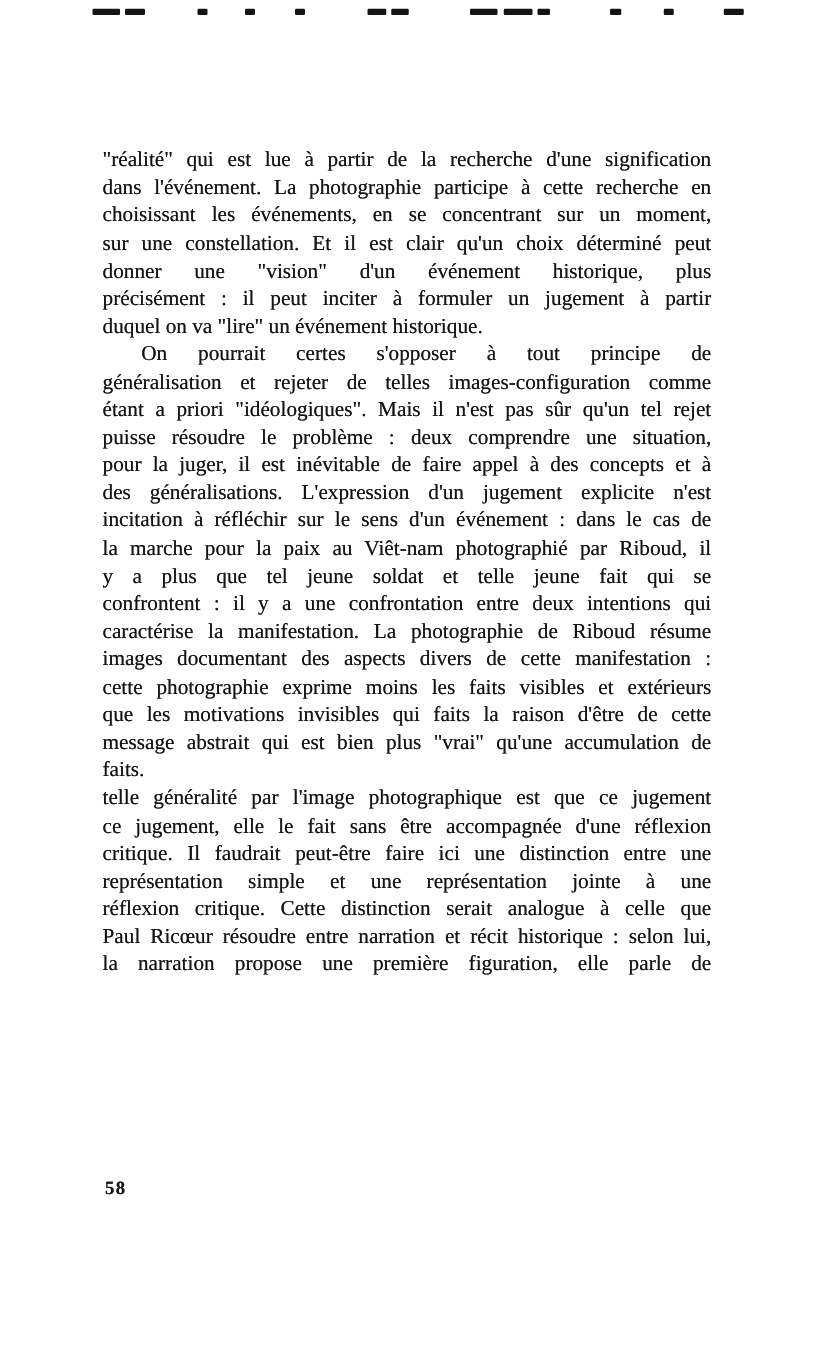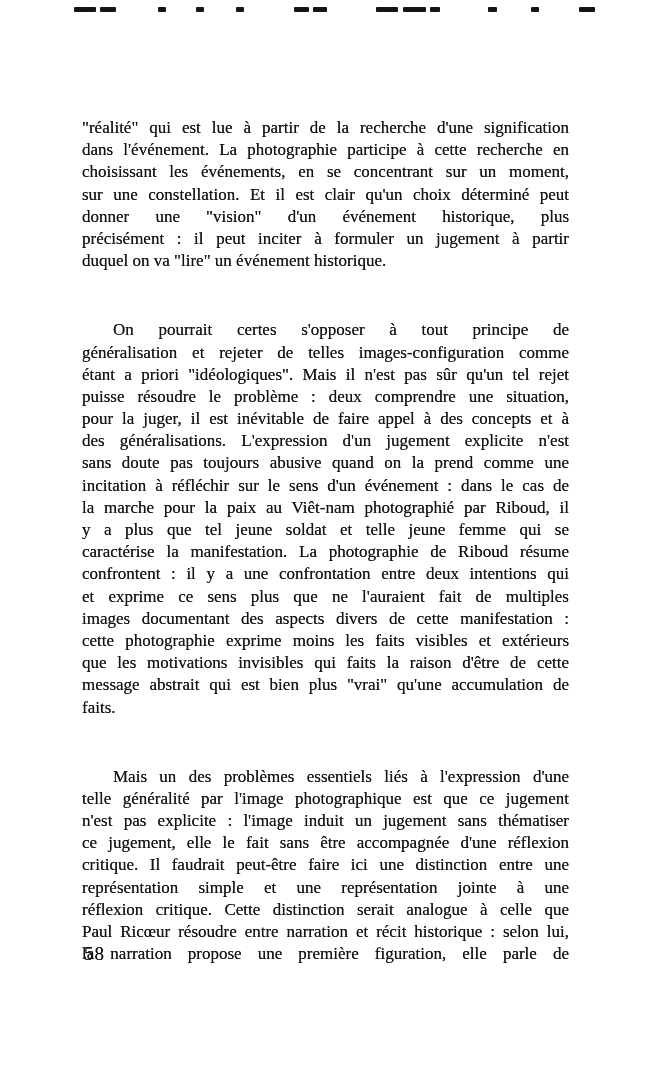--- a/index.html
+++ b/index.html
@@ -37,29 +37,30 @@
     text-shadow: 0 0 0.5px rgba(10,10,10,0.75);
   }
   .paragraph { margin: 0; }
   .text-line {
     height: 22.2px;
     text-align: justify;
     text-align-last: justify;
     white-space: normal;
     overflow: hidden;
   }
-  .text-line.indent { padding-left: 31px; margin-top: 47px; }
+  .text-line.indent { padding-left: 31px; }
   .text-line.final  { text-align-last: left; }
   .page-number {
     position: absolute;
     left: 84px;
     top: 943px;
-    font-size: 19px;
+    font-size: 15px;
     letter-spacing: 1px;
     text-shadow: 0 0 0.5px rgba(10,10,10,0.75);
+    font-weight: bold;
   }
 </style>
 </head>
 <body style="background: rgb(255, 255, 255); color: rgb(20, 20, 20);">
 
 <div class="scan-marks">
     <div class="scan-mark" style="left: 74px; width: 22px;"></div>
     <div class="scan-mark" style="left: 100px; width: 16px;"></div>
     <div class="scan-mark" style="left: 158px; width: 8px;"></div>
     <div class="scan-mark" style="left: 196px; width: 8px;"></div>
@@ -84,37 +85,33 @@
       <div class="text-line">précisément : il peut inciter à formuler un jugement à partir</div>
       <div class="text-line final">duquel on va "lire" un événement historique.</div>
     </div>
     <div class="paragraph">
       <div class="text-line indent">On pourrait certes s'opposer à tout principe de</div>
       <div class="text-line">généralisation et rejeter de telles images-configuration comme</div>
       <div class="text-line">étant a priori "idéologiques". Mais il n'est pas sûr qu'un tel rejet</div>
       <div class="text-line">puisse résoudre le problème : deux comprendre une situation,</div>
       <div class="text-line">pour la juger, il est inévitable de faire appel à des concepts et à</div>
       <div class="text-line">des généralisations. L'expression d'un jugement explicite n'est</div>
-      <div class="text-line">sans doute pas toujours abusive quand on la prend comme une</div>
       <div class="text-line">incitation à réfléchir sur le sens d'un événement : dans le cas de</div>
       <div class="text-line">la marche pour la paix au Viêt-nam photographié par Riboud, il</div>
-      <div class="text-line">y a plus que tel jeune soldat et telle jeune femme qui se</div>
+      <div class="text-line">y a plus que tel jeune soldat et telle jeune fait qui se</div>
+      <div class="text-line">confrontent : il y a une confrontation entre deux intentions qui</div>
       <div class="text-line">caractérise la manifestation. La photographie de Riboud résume</div>
-      <div class="text-line">confrontent : il y a une confrontation entre deux intentions qui</div>
-      <div class="text-line">et exprime ce sens plus que ne l'auraient fait de multiples</div>
       <div class="text-line">images documentant des aspects divers de cette manifestation :</div>
       <div class="text-line">cette photographie exprime moins les faits visibles et extérieurs</div>
       <div class="text-line">que les motivations invisibles qui faits la raison d'être de cette</div>
       <div class="text-line">message abstrait qui est bien plus "vrai" qu'une accumulation de</div>
       <div class="text-line final">faits.</div>
     </div>
     <div class="paragraph">
-      <div class="text-line indent">Mais un des problèmes essentiels liés à l'expression d'une</div>
       <div class="text-line">telle généralité par l'image photographique est que ce jugement</div>
-      <div class="text-line">n'est pas explicite : l'image induit un jugement sans thématiser</div>
       <div class="text-line">ce jugement, elle le fait sans être accompagnée d'une réflexion</div>
       <div class="text-line">critique. Il faudrait peut-être faire ici une distinction entre une</div>
       <div class="text-line">représentation simple et une représentation jointe à une</div>
       <div class="text-line">réflexion critique. Cette distinction serait analogue à celle que</div>
       <div class="text-line">Paul Ricœur résoudre entre narration et récit historique : selon lui,</div>
       <div class="text-line">la narration propose une première figuration, elle parle de</div>
     </div>
   </main>
 
 <div class="page-number">58</div>

